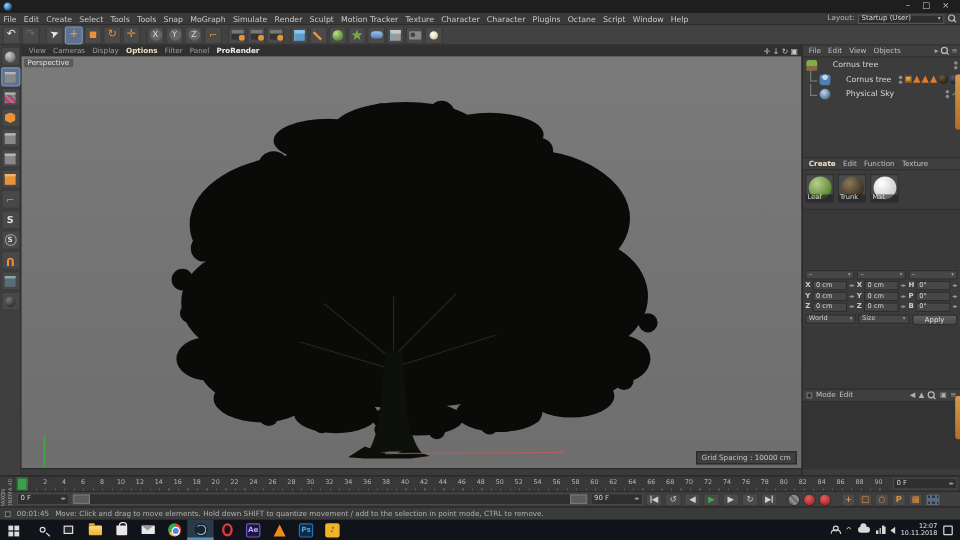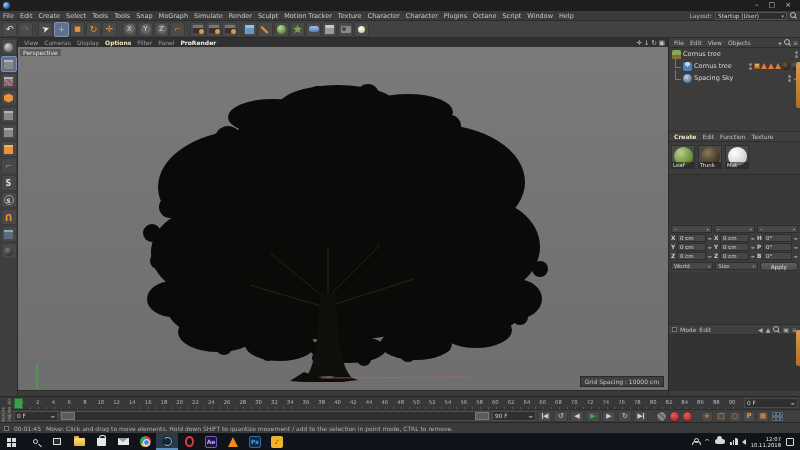--- a/index.html
+++ b/index.html
@@ -73,21 +73,21 @@
 
   
   .rightpanel { left:668px; top:38px; width:132px; height:358px; background:#3c3c3c; border-left:1px solid #272727; }
   .pn-menubar { display:flex; align-items:center; height:10px; background:#3f3f3f; border-bottom:1px solid #2e2e2e; padding:0 2px; }
   .pn-mitem { font-size:6px; color:#c0c0c0; padding:0 3px; }
   .pn-mitem.hot { color:#f0e2c0; font-weight:bold; }
   .pn-icons { margin-left:auto; display:flex; gap:2px; align-items:center; }
   .pn-icons span { font-size:6px; color:#aaa; }
   .om-row { display:flex; align-items:center; height:12px; padding-left:2px; }
   .om-row .connector { width:6px; height:10px; border-left:1px solid #777; border-bottom:1px solid #777; margin-right:1px; margin-top:-6px; }
-  .om-name { font-size:6.5px; color:#d6d6d6; white-space:nowrap; overflow:hidden; max-width:56px; }
+  .om-name { font-size:6.5px; color:#d6d6d6; white-space:nowrap; overflow:hidden; max-width:56px;margin-left:11px; }
   .om-right { margin-left:auto; display:flex; align-items:center; gap:1px; padding-right:1px; }
   .dots { display:flex; flex-direction:column; gap:1px; margin-right:1px; }
   .dots i { width:3px; height:3px; border-radius:50%; background:#8a8a8a; }
   .om-check { color:#6fc06f; font-size:6px; margin-right:1px; }
   .tag-sq { width:6px; height:6px; background:linear-gradient(#f2b267,#c9781f); border:1px solid #8a5a1a; }
   .tri { width:0; height:0; border-left:3.5px solid transparent; border-right:3.5px solid transparent; border-bottom:6px solid #e07b30; }
   .mat-ball { width:8px; height:8px; border-radius:50%; }
   .mat-ball.dark { background:radial-gradient(circle at 35% 30%, #6a5a40, #2a2218 70%); }
   .mat-ball.dark2 { background:radial-gradient(circle at 35% 30%, #55606a, #1d2228 70%); }
   .mat-ball.white { background:radial-gradient(circle at 35% 30%, #ffffff, #b9b9b9 75%); }
@@ -479,21 +479,21 @@
           <span class="tri"></span>
           <span class="tri"></span>
           <span class="tri"></span>
           <span class="mat-ball dark"></span>
           <span class="mat-ball dark2"></span>
         </span>
       </div>
       <div class="om-row" style="padding-left:6px;">
         <span class="connector"></span>
         <span class="obj-ico ico-sky"></span>
-        <span class="om-name">Spacing Sky</span>
+        <span class="om-name">Physical Sky</span>
         <span class="om-right">
           <span class="dots">
               <i></i>
               <i></i>
             </span>
           <span class="om-check">✓</span>
         </span>
       </div>
     </div>
     <div style="height:32px; background:#3c3c3c; border-bottom:1px solid #2e2e2e;"></div>

